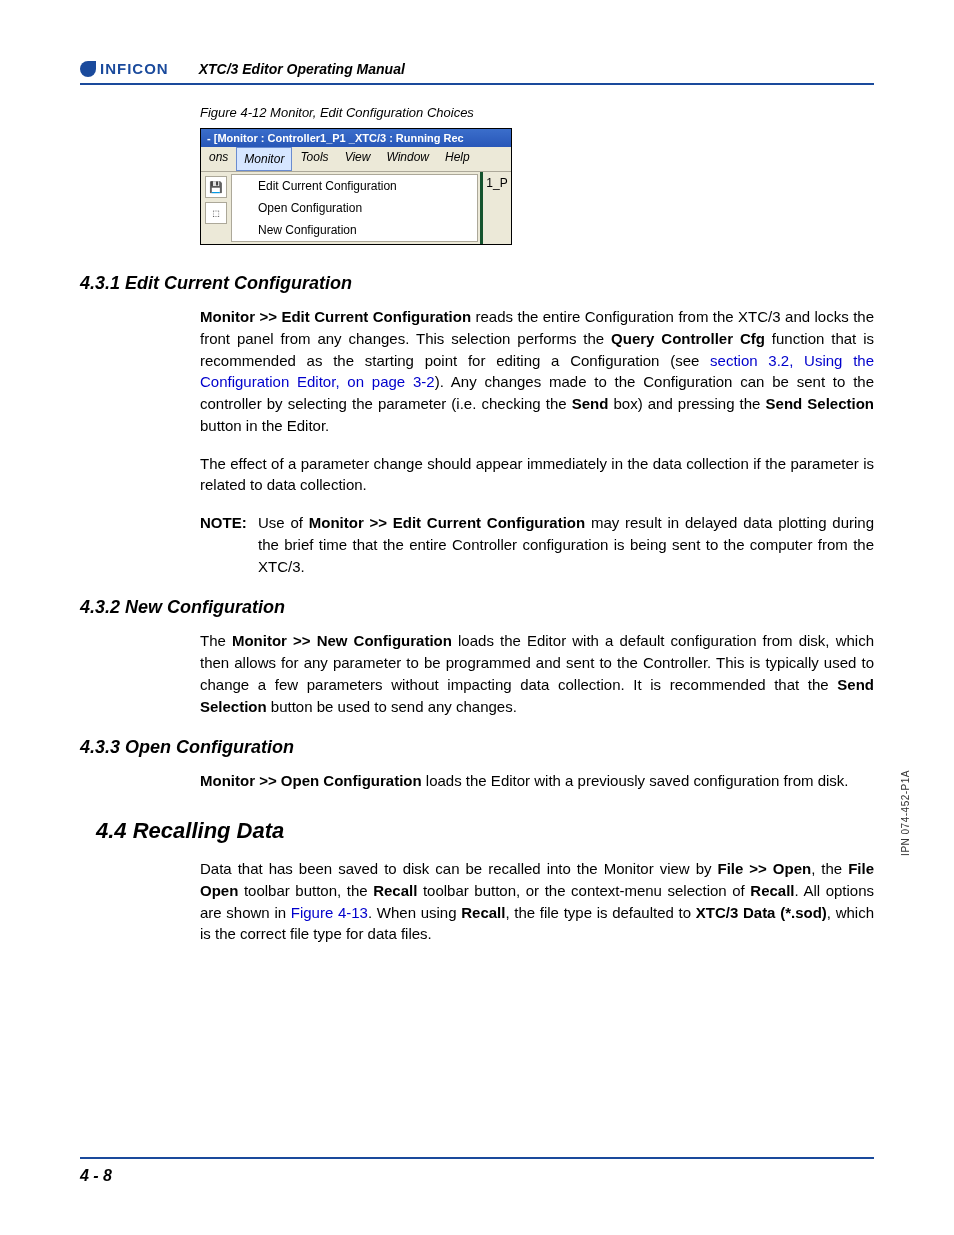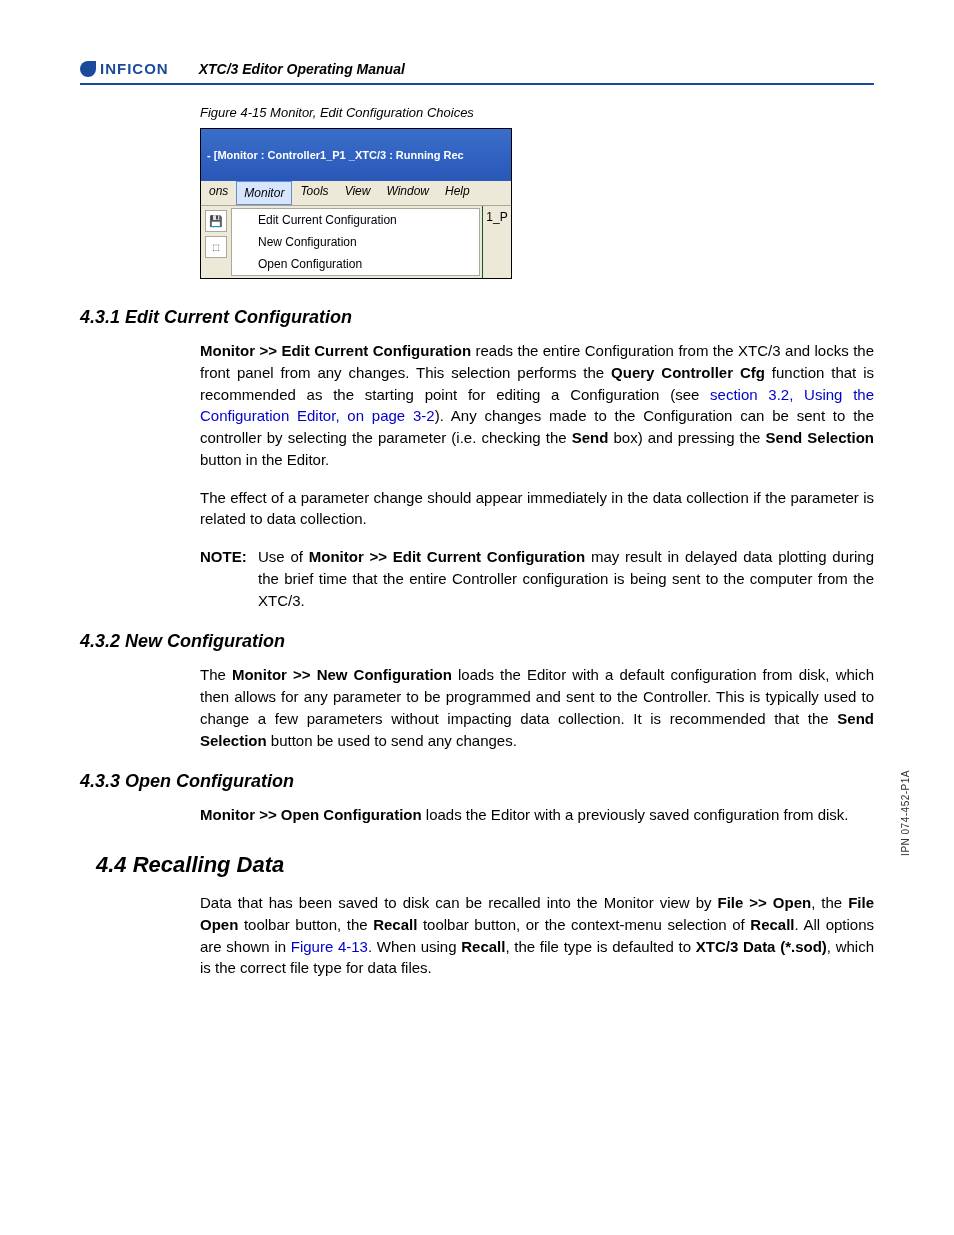--- a/index.html
+++ b/index.html
@@ -63,21 +63,21 @@
     margin-left: 120px;
     margin-bottom: 28px;
     background: #ece9d8;
     font-family: Tahoma, Arial, sans-serif;
     font-size: 12px;
   }
   .title-bar {
     background: linear-gradient(#3b6ecb, #2857b8);
     color: #fff;
     font-weight: bold;
-    padding: 20px 6px;
+    padding: 3px 6px;
     font-size: 11px;
     white-space: nowrap;
     overflow: hidden;
   }
   .menu-bar {
     display: flex;
     background: #ece9d8;
     border-bottom: 1px solid #aca899;
     font-size: 12px;
     font-style: italic;
@@ -118,21 +118,21 @@
   .dropdown-menu div {
     padding: 4px 26px;
     font-size: 12px;
   }
   .right-slot {
     width: 28px;
     display:flex;align-items:flex-start;justify-content:center;
     padding-top:4px;
     font-size:12px;
     background:#ece9d8;
-    border-left:1px solid #14532d;
+    border-left:3px solid #14532d;
   }
   .h3 {
     font-style: italic;
     font-weight: bold;
     font-size: 18px;
     margin: 20px 0 12px 0;
   }
   .h2 {
     font-style: italic;
     font-weight: bold;
@@ -190,41 +190,41 @@
 <div class="page">
 
   <div class="header-row">
     <div class="logo">
       <div class="logo-mark"></div>
       <span class="logo-text">INFICON</span>
     </div>
     <span class="manual-title">XTC/3 Editor Operating Manual</span>
   </div>
 
-  <div class="figure-caption">Figure 4-15  Monitor, Edit Configuration Choices</div>
+  <div class="figure-caption">Figure 4-12  Monitor, Edit Configuration Choices</div>
 
   <div class="screenshot-box">
     <div class="title-bar">- [Monitor : Controller1_P1 _XTC/3 : Running Rec</div>
     <div class="menu-bar">
       <span>ons</span>
       <span class="menu-sel">Monitor</span>
       <span>Tools</span>
       <span>View</span>
       <span>Window</span>
       <span>Help</span>
     </div>
     <div class="toolbar-row">
       <div class="toolbar-icons">
         <div class="tb-icon">💾</div>
         <div class="tb-icon" style="font-size:8px;">⬚</div>
       </div>
       <div class="dropdown-menu">
         <div>Edit Current Configuration</div>
+        <div>Open Configuration</div>
         <div>New Configuration</div>
-        <div>Open Configuration</div>
       </div>
       <div class="right-slot">1_P</div>
     </div>
   </div>
 
   <div class="h3">4.3.1  Edit Current Configuration</div>
 
   <p class="body-p">
     <b>Monitor &gt;&gt; Edit Current Configuration</b><span> reads the entire Configuration from the XTC/3 and locks the front panel from any changes. This selection performs the </span><b>Query Controller Cfg</b><span> function that is recommended as the starting point for editing a Configuration (see </span><span class="link">section 3.2, Using the Configuration Editor, on page 3-2</span><span>). Any changes made to the Configuration can be sent to the controller by selecting the parameter (i.e. checking the </span><b>Send</b><span> box) and pressing the </span><b>Send Selection</b><span> button in the Editor.</span>
   </p>
@@ -251,14 +251,17 @@
   </p>
 
   <div class="h2">4.4  Recalling Data</div>
 
   <p class="body-p">
     <span>Data that has been saved to disk can be recalled into the Monitor view by </span><b>File &gt;&gt; Open</b><span>, the </span><b>File Open</b><span> toolbar button, the </span><b>Recall</b><span> toolbar button, or the context-menu selection of </span><b>Recall</b><span>. All options are shown in </span><span class="link">Figure 4-13</span><span>. When using </span><b>Recall</b><span>, the file type is defaulted to </span><b>XTC/3 Data (*.sod)</b><span>, which is the correct file type for data files.</span>
   </p>
 
   <div class="side-rotated">IPN 074-452-P1A</div>
 
+  <div class="footer">
+    <span>4 - 8</span>
+  </div>
 
 </div>
 
 </body></html>

